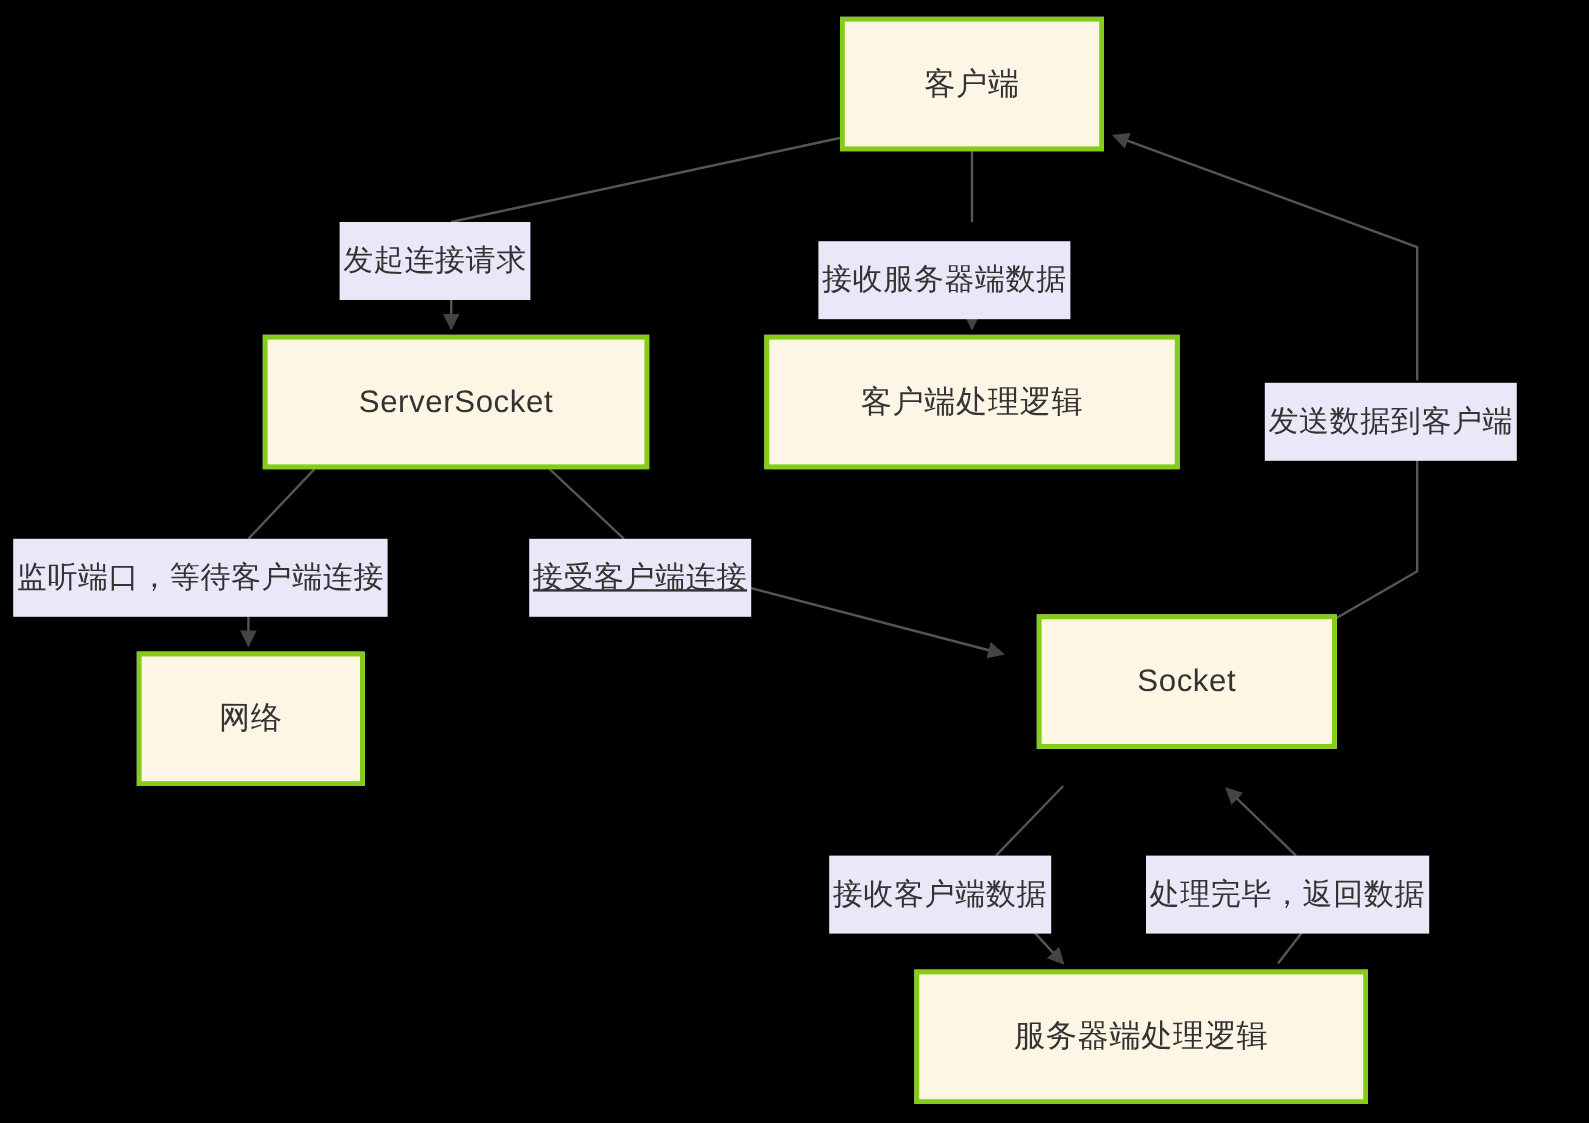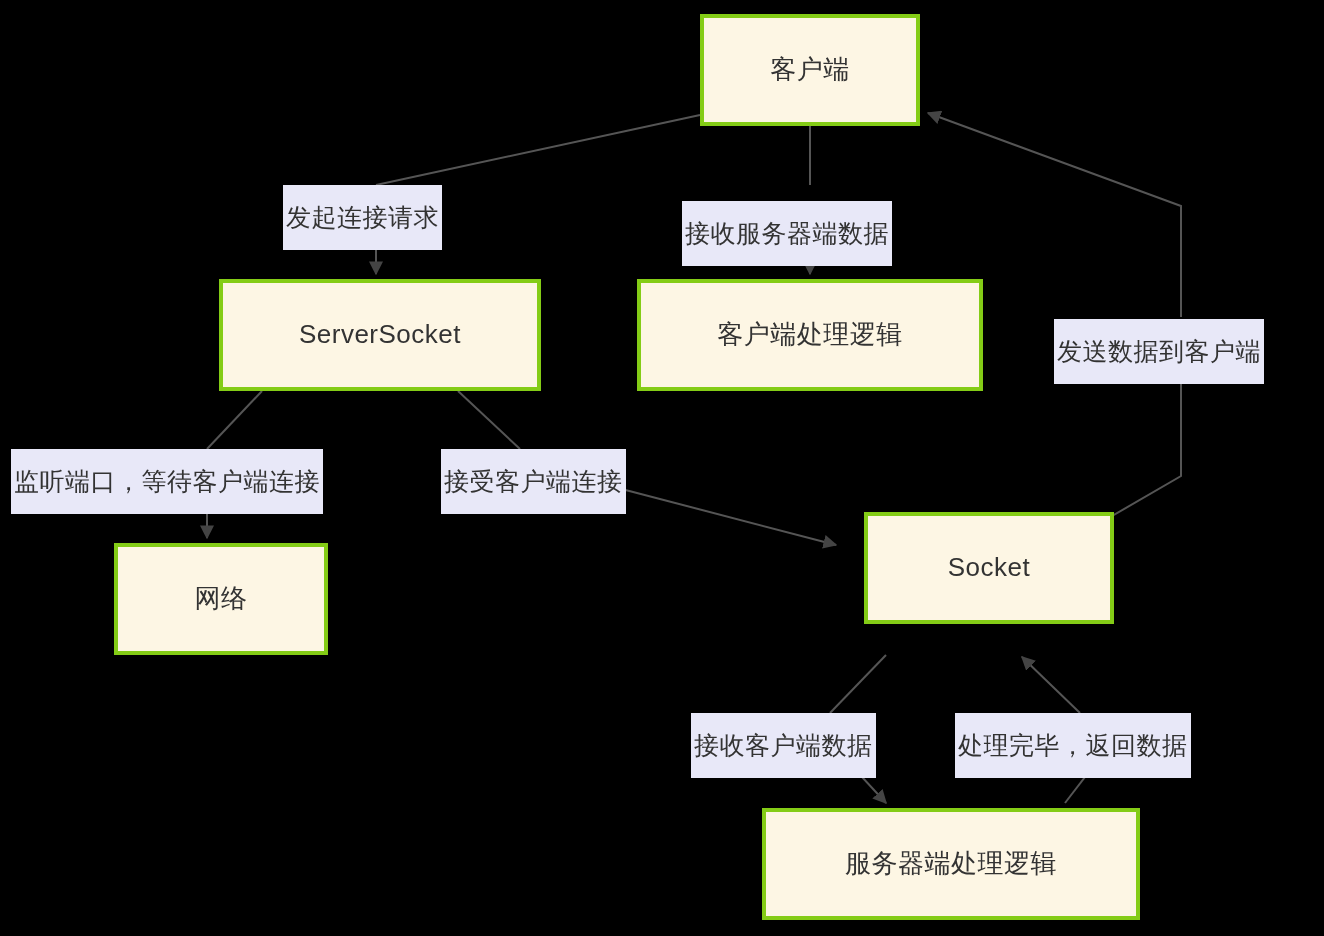--- a/index.html
+++ b/index.html
@@ -100,39 +100,39 @@
   </div>
 
   <div class="node" style="left:637px; top:279px; width:346px; height:112px;">
     <span>客户端处理逻辑</span>
   </div>
 
   <div class="node" style="left:219px; top:279px; width:322px; height:112px;">
     <span>ServerSocket</span>
   </div>
 
-  <div class="node" style="left:114px; top:543px; width:214px; height:112px;">
+  <div class="node" style="left:114px; top:543px; width:190px; height:112px;">
     <span>网络</span>
   </div>
 
   <div class="node" style="left:840px; top:512px; width:250px; height:112px;margin-left:24px;">
     <span>Socket</span>
   </div>
 
   <div class="node" style="left:762px; top:808px; width:378px; height:112px;">
     <span>服务器端处理逻辑</span>
   </div>
 
   <div class="edge-label" style="left:283px; top:185px;">发起连接请求</div>
 
   <div class="edge-label" style="left:682px; top:185px;margin-top:16px;">接收服务器端数据</div>
 
   <div class="edge-label" style="left:1054px; top:319px;">发送数据到客户端</div>
 
   <div class="edge-label" style="left:11px; top:449px;">监听端口，等待客户端连接</div>
 
-  <div class="edge-label" style="left:441px; top:449px;">接受客户端连接</div>
+  <div class="edge-label" style="left:441px; top:449px;text-decoration:underline;">接受客户端连接</div>
 
   <div class="edge-label" style="left:691px; top:713px;">接收客户端数据</div>
 
   <div class="edge-label" style="left:955px; top:713px;">处理完毕，返回数据</div>
 
 </div>
 
 </body></html>

